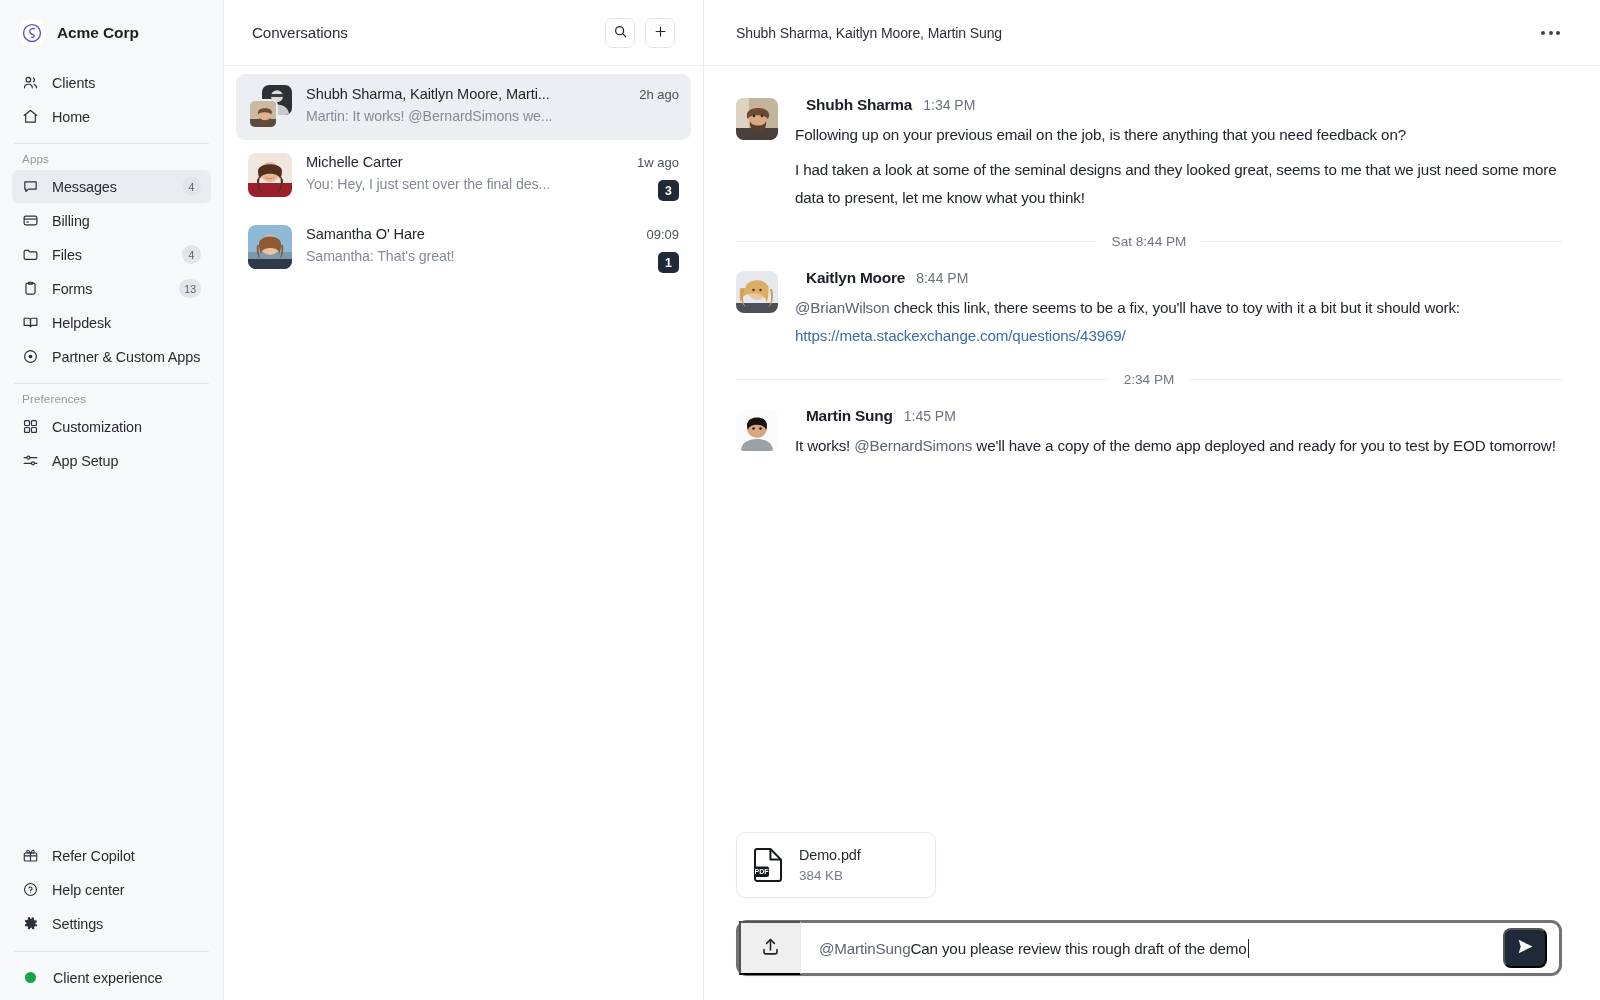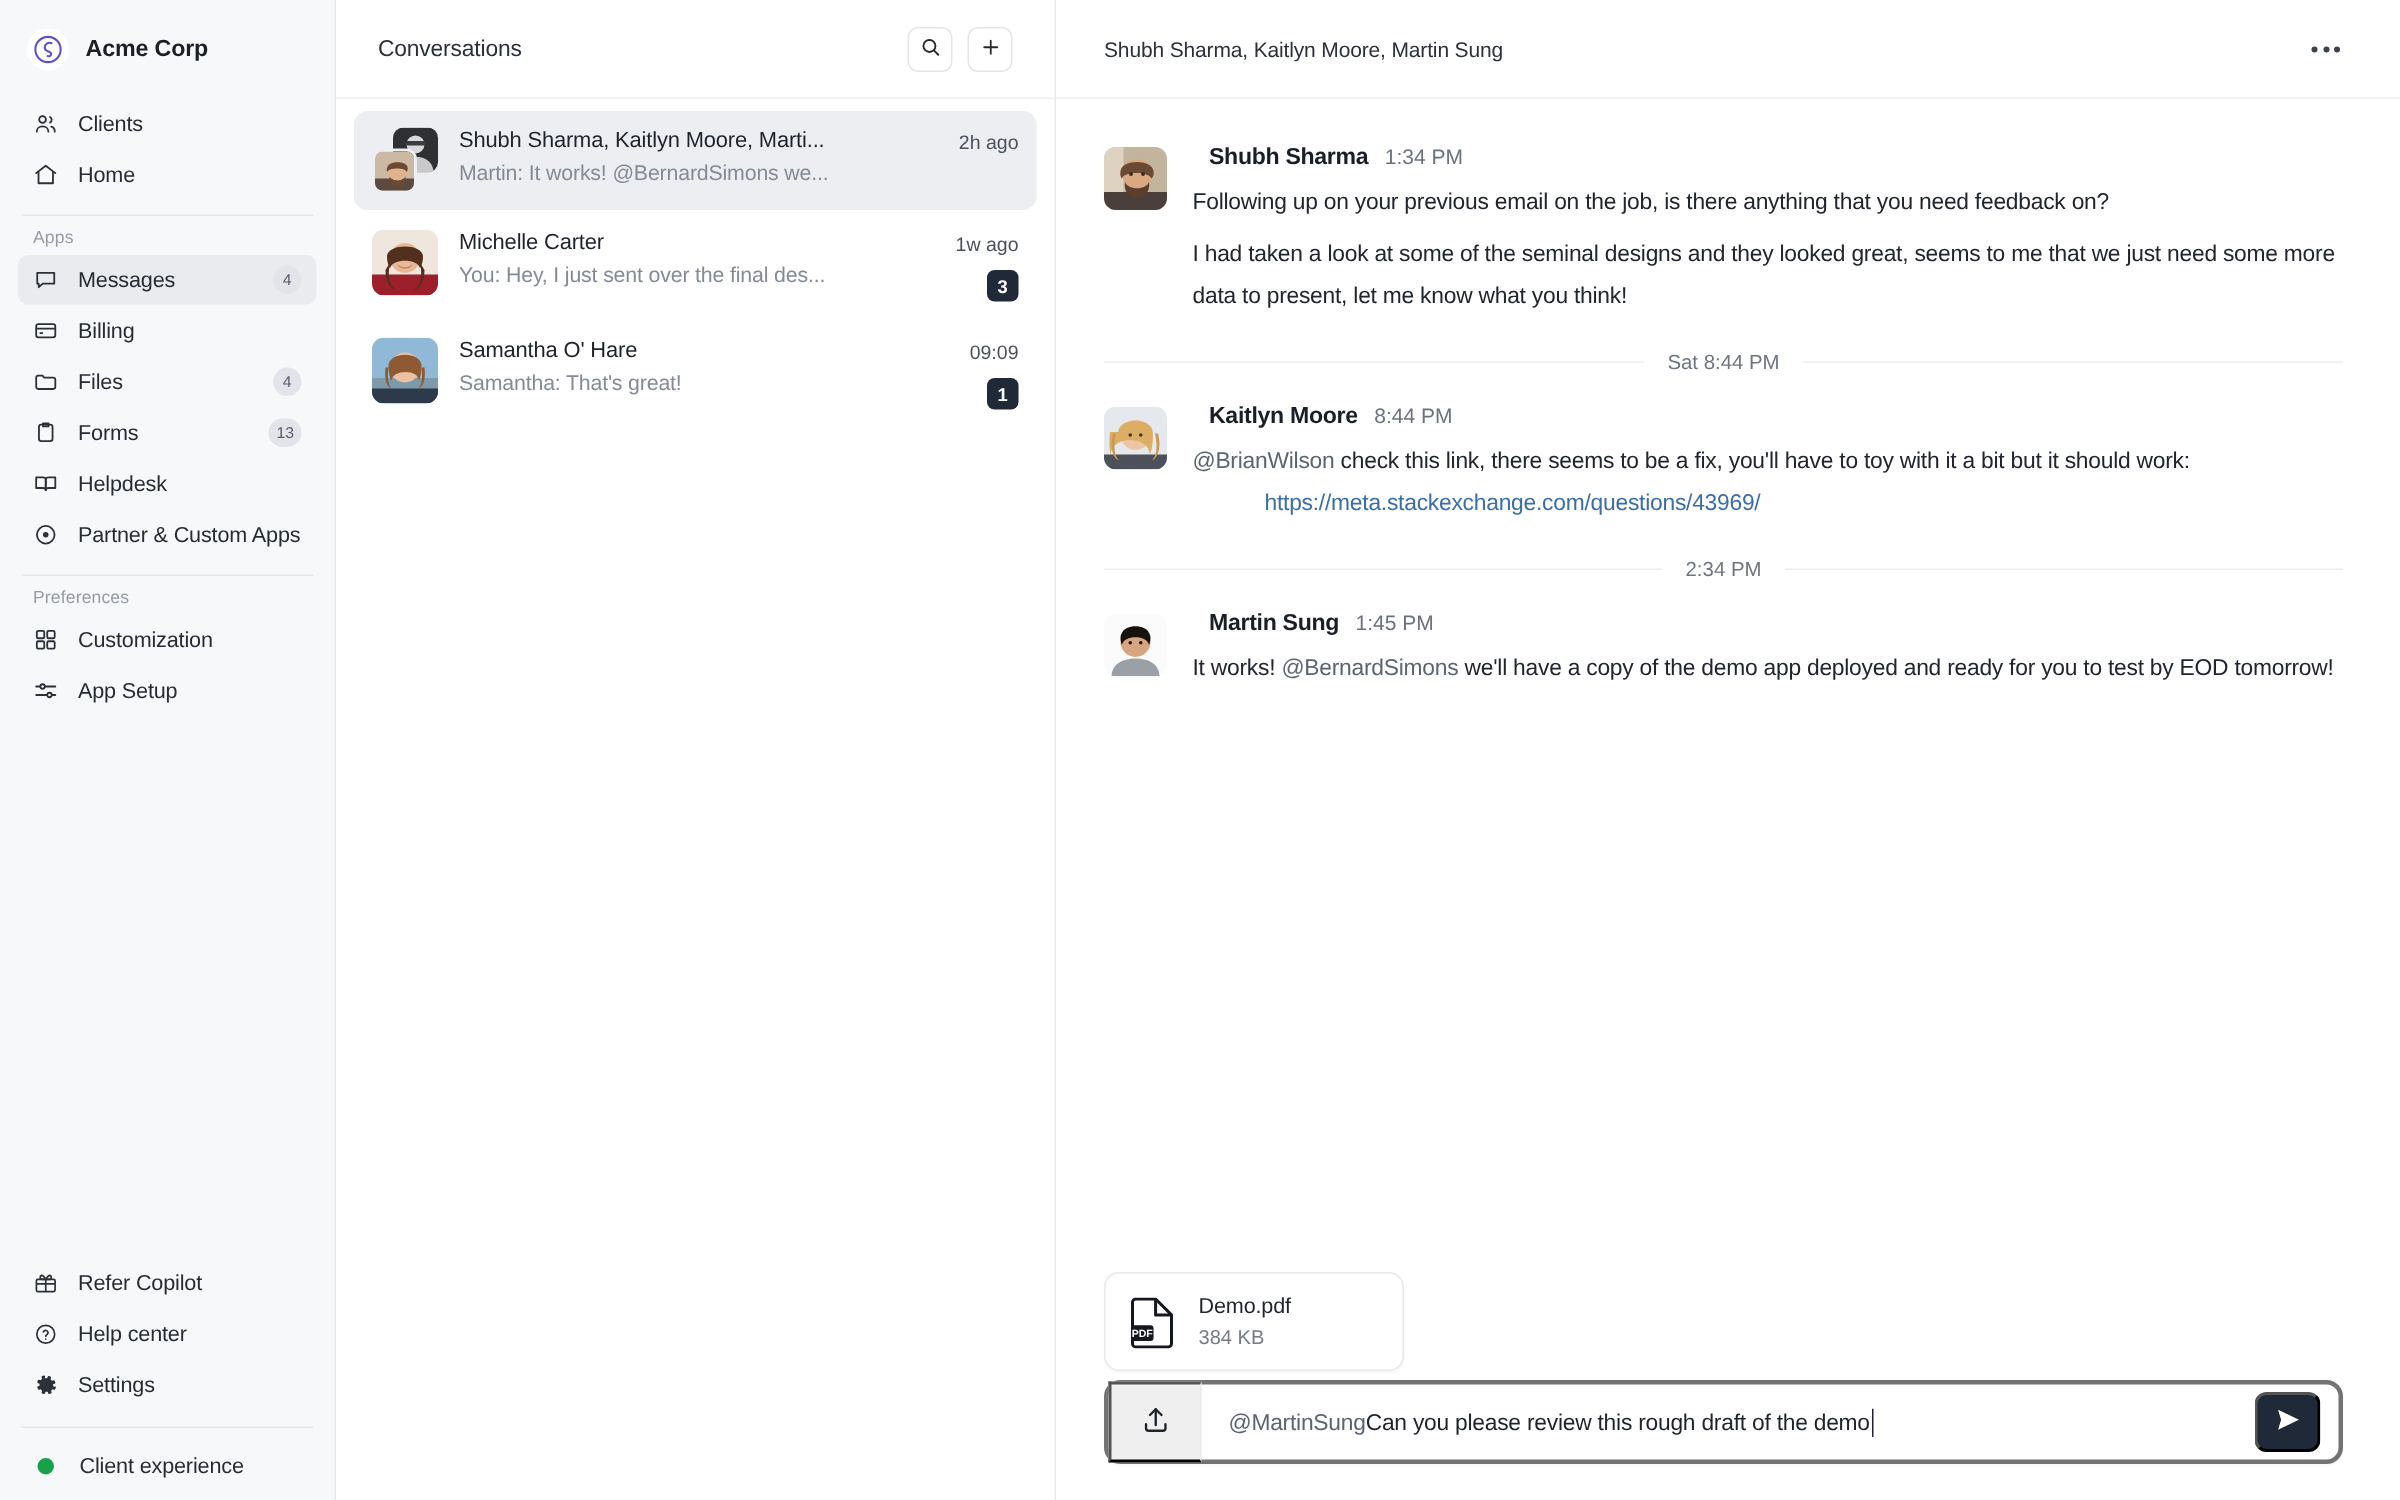--- a/index.html
+++ b/index.html
@@ -198,40 +198,40 @@
   }
   .msg-body { flex: 1 1 auto; min-width: 0; }
   .msg-head { display: flex; align-items: baseline; gap: 11px; margin-left: 11px; }
   .msg-author { font-size: 15.4px; font-weight: 700; color: #1a1f27; letter-spacing: -0.2px; }
   .msg-time { font-size: 14px; color: #6b727d; }
   .msg-line {
     font-size: 15.2px; color: #21262e; line-height: 28px; margin-top: 7px;
     letter-spacing: -0.15px;
   }
   .mention { color: #5b6572; }
-  .msg-link { color: #3a6ea8; text-decoration: none; margin-left: 48px; }
+  .msg-link { color: #3a6ea8; text-decoration: none; }
 
   .divider {
     display: flex; align-items: center; gap: 16px;
     padding: 10px 0 12px 0;
   }
   .divider .rule { flex: 1 1 auto; height: 1px; background: #eceef1; }
   .divider .dtext { font-size: 13.6px; color: #6f757f; white-space: nowrap; }
 
   
   .composer-area { flex: 0 0 auto; padding: 0 38px 24px 32px; }
   .attach-card {
     width: 200px;
     border: 1px solid #e6e8ec;
     border-radius: 10px;
     background: #ffffff;
     padding: 14px 16px;
-    display: flex; align-items: flex-end; gap: 16px;
+    display: flex; align-items: center; gap: 16px;
     box-shadow: 0 1px 2px rgba(16,24,40,0.04);
-    margin-bottom: 6px;
+    margin-bottom: 22px;
     cursor: pointer;
   }
   .pdf-icon { width: 30px; height: 34px; flex: 0 0 30px; }
   .attach-name { font-size: 14.4px; color: #1f242c; letter-spacing: -0.1px; }
   .attach-size { font-size: 13.4px; color: #767c87; margin-top: 5px; }
 
   .composer {
     display: flex; align-items: center;
     border: 3px solid #737373;
     border-radius: 11px;

